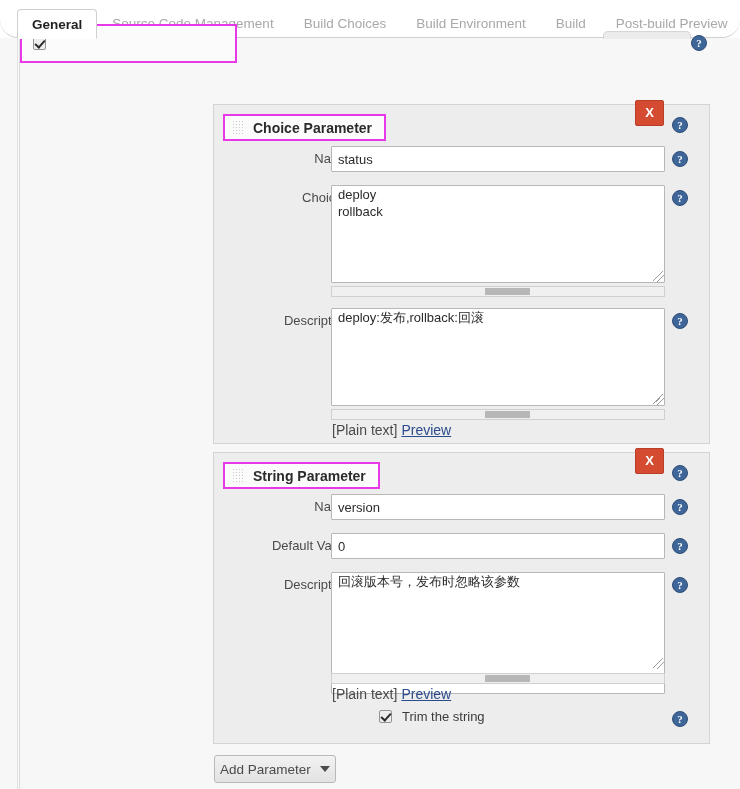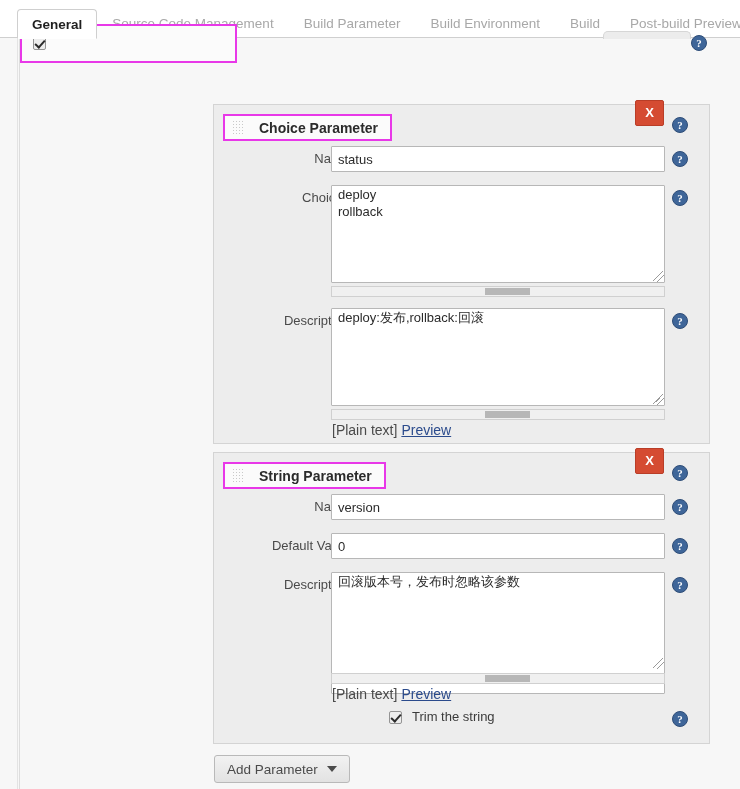--- a/index.html
+++ b/index.html
@@ -21,20 +21,21 @@
 
   
   .tabbar {
     position: absolute;
     left: 0; top: 0;
     width: 740px;
     height: 38px;
     background: #ffffff;
     border-bottom: 1px solid #cfcfcf;
     box-sizing: border-box;
+    border-radius: 18px;
   }
   .tabbar-inner {
     position: absolute;
     left: 17px; top: 0;
     height: 38px;
     display: flex;
     align-items: flex-end;
   }
   .tab {
     height: 30px;
@@ -185,21 +186,21 @@
   .grip {
     width: 12px; height: 15px;
     flex: none;
     background-image:
       radial-gradient(#c9c9c9 34%, transparent 36%);
     background-size: 3px 3px;
     background-position: 0 0;
     cursor: move;
   }
   .panel-title {
-    margin-left: 15px;
+    margin-left: 9px;
     font-size: 14px;
     font-weight: bold;
     color: #2b2b2b;
     white-space: nowrap;
   }
   .del-btn {
     position: absolute;
     right: 45px;
     width: 29px; height: 26px;
     background: #d54b32;
@@ -293,38 +294,38 @@
     white-space: nowrap;
   }
   .plaintext-row .lnk {
     color: #2b4b8c;
     text-decoration: underline;
     cursor: pointer;
     margin-left: 4px;
   }
   .trim-row {
     position: absolute;
-    left: 139px;
+    left: 129px;
     display: flex;
-    align-items: flex-end;
+    align-items: center;
     padding-left: 36px;
   }
   .trim-row .lbl {
     margin-left: 10px;
     font-size: 13px;
     color: #3b3b3b;
     white-space: nowrap;
   }
 
   
   .add-param-btn {
     position: absolute;
     left: 214px; top: 755px;
     height: 28px;
-    padding: 0 12px;
+    padding: 0 5px;
     display: flex;
     align-items: center;
     background: linear-gradient(#f2f2f2, #e2e2e2);
     border: 1px solid #b9b9b9;
     border-radius: 3px;
     box-sizing: border-box;
     font-size: 13.5px;
     color: #4b4b4b;
     cursor: pointer;
     white-space: nowrap;
@@ -339,21 +340,21 @@
 </style>
 </head>
 <body>
 
 <div id="screen">
 
   <div class="tabbar">
     <div class="tabbar-inner">
       <div class="tab active">General</div>
       <div class="tab">Source Code Management</div>
-      <div class="tab">Build Parameter</div>
+      <div class="tab">Build Choices</div>
       <div class="tab">Build Environment</div>
       <div class="tab">Build</div>
       <div class="tab">Post-build Preview</div>
     </div>
   </div>
 
   <div class="page">
     <div class="leftrail"></div>
     <div class="leftrail2"></div>
   </div>

